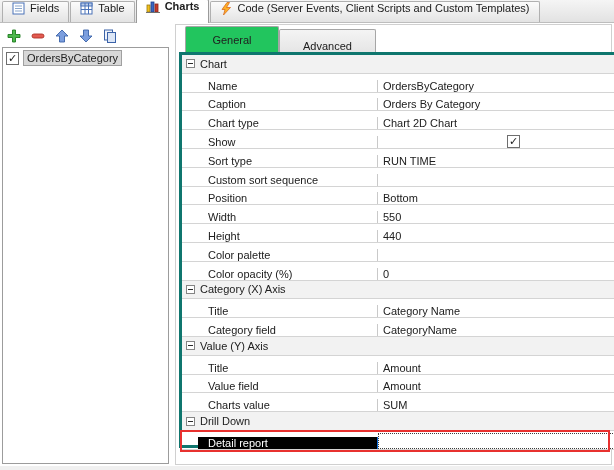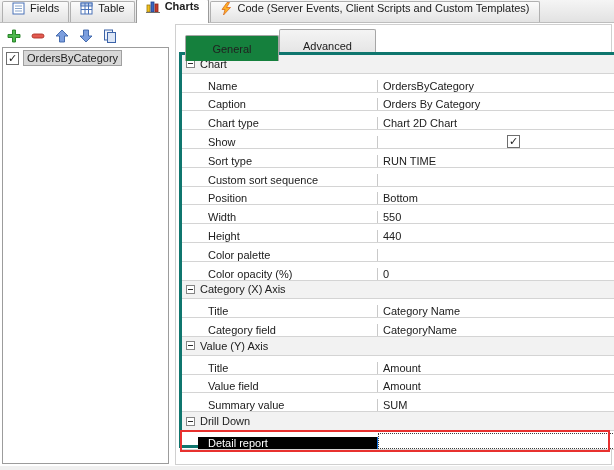--- a/index.html
+++ b/index.html
@@ -55,21 +55,21 @@
   .rpanel {
     position:absolute; left:175px; top:1px; width:437px; height:441px;
     background:#ffffff; border:1px solid #d0d0d0;
   }
   .ptabs { position:absolute; left:0; top:0; width:100%; height:27px; }
   .ptab {
     position:absolute; display:flex; align-items:center; justify-content:center;
     border:1px solid #a6a6a6; border-bottom:none; border-radius:2px 2px 0 0;
     background:linear-gradient(#f4f4f4,#dfdfdf); cursor:default;
   }
-  .ptab.selected { left:9px; top:10px; width:94px; height:26px; background:#15803d; z-index:2; }
+  .ptab.selected { left:9px; top:1px; width:94px; height:26px; background:#22c55e; z-index:2; }
   .ptab.plain    { left:103px; top:4px; width:97px; height:33px; }
   
   .grid {
     position:absolute; left:3px; top:27px; width:473px; height:396px;
     border:3px solid #0f766e; background:#fff;
   }
   .row { display:flex; height:18.8px; border-bottom:1px solid #d4d4d4; align-items:flex-end; }
   .indent { width:16px; background:#eeeeee; border-right:1px solid #dcdcdc; flex:0 0 auto; }
   .plabel {
     width:180px; flex:0 0 auto; padding-left:10px; display:flex; align-items:center;
@@ -305,21 +305,21 @@
       </div>
 
       <div class="row">
         <div class="indent"></div>
         <div class="plabel">Value field</div>
         <div class="pvalue">Amount</div>
       </div>
 
       <div class="row">
         <div class="indent"></div>
-        <div class="plabel">Summary value</div>
+        <div class="plabel">Charts value</div>
         <div class="pvalue">SUM</div>
       </div>
 
       <div class="row group">
         <span class="collapse-box"></span>
         <span class="glabel">Drill Down</span>
       </div>
 
       <div class="row selrow">
         <div class="indent"></div>

